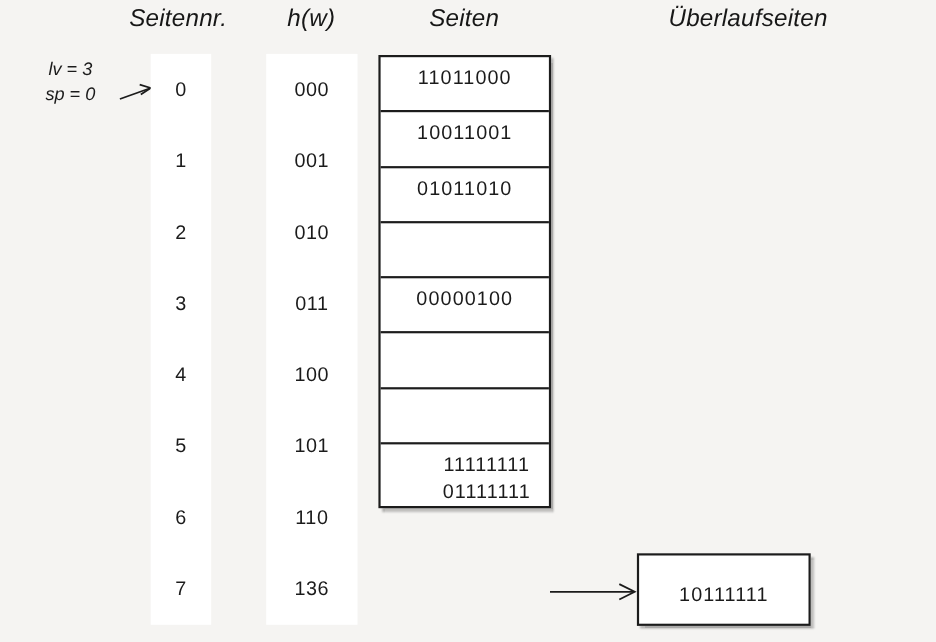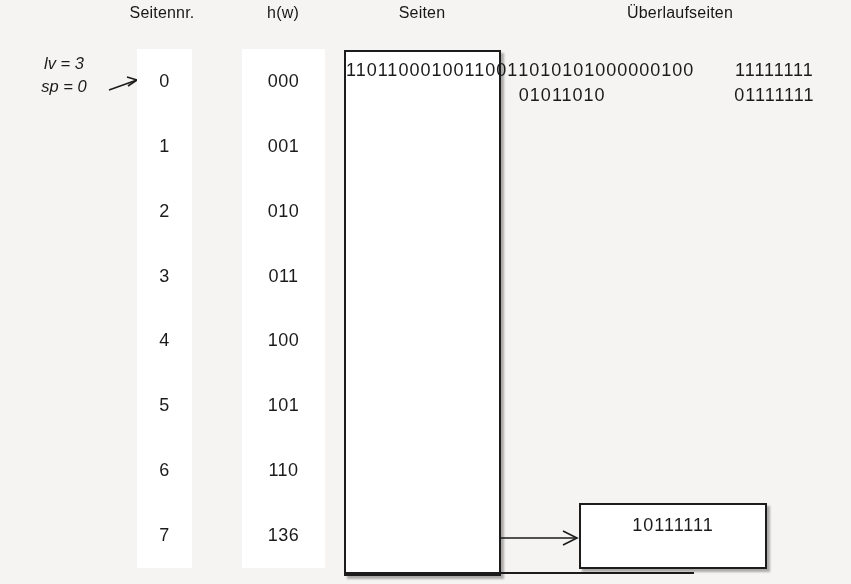--- a/index.html
+++ b/index.html
@@ -10,21 +10,22 @@
     color:#1b1b1b;
     position:relative;
     overflow:hidden;
   }
   .stage{position:absolute;inset:0;width:851px;height:584px;}
 
   
   .col-header{
     position:absolute;top:4px;
     transform:translateX(-50%);
-    font-size:16px;
+    font-style:italic;
+    font-size:22px;
     letter-spacing:0.2px;
     color:#171717;
     white-space:nowrap;
   }
   .h-seitennr{left:162px;}
   .h-hash{left:283px;}
   .h-seiten{left:422px;text-align:right;}
   .h-ueberlauf{left:680px;}
 
   
@@ -42,47 +43,47 @@
   }
   .strip-pageno{left:137px;width:55px;}
   .strip-hash{left:242px;width:83px;}
   .scell{
     flex:1;display:flex;align-items:center;justify-content:center;
     font-size:18px;letter-spacing:0.5px;
   }
 
   
   .pages-box{
-    position:absolute;left:344px;top:50px;width:157px;height:526px;
+    position:absolute;left:344px;top:50px;width:157px;height:412px;
     box-sizing:border-box;
     background:#ffffff;
     border:2px solid #1c1c1c;
     box-shadow:3px 3px 2px rgba(0,0,0,0.3);
-    display:flex;flex-direction:row;
+    display:flex;flex-direction:column;
   }
   .cell{
     flex:1;box-sizing:border-box;
     border-bottom:2px solid #1c1c1c;
     padding-top:6px;
     text-align:center;
   }
   .cell:last-child{border-bottom:none;padding-left:40px;}
   .bline{
     font-size:18px;line-height:25px;letter-spacing:1px;
   }
 
   
   .overflow-box{
-    position:absolute;left:579px;top:503px;width:188px;height:66px;
+    position:absolute;left:579px;top:503px;width:158px;height:66px;
     box-sizing:border-box;
     background:#ffffff;
     border:2px solid #1c1c1c;
     box-shadow:3px 3px 2px rgba(0,0,0,0.3);
     text-align:center;
-    padding-top:8px;
+    padding-top:23px;
   }
 
   .arrow-svg{position:absolute;overflow:visible;}
 </style>
 </head>
 <body>
 
 <div class="stage">
 
   <div class="col-header h-seitennr">Seitennr.</div>
@@ -123,21 +124,20 @@
   </div>
 
   <div class="pages-box">
     <div class="cell">
       <div class="bline">11011000</div>
     </div>
     <div class="cell">
       <div class="bline">10011001</div>
     </div>
     <div class="cell">
-      <div class="bline">10101010</div>
       <div class="bline">01011010</div>
     </div>
     <div class="cell"></div>
     <div class="cell">
       <div class="bline">00000100</div>
     </div>
     <div class="cell">
     </div>
     <div class="cell"></div>
     <div class="cell">

